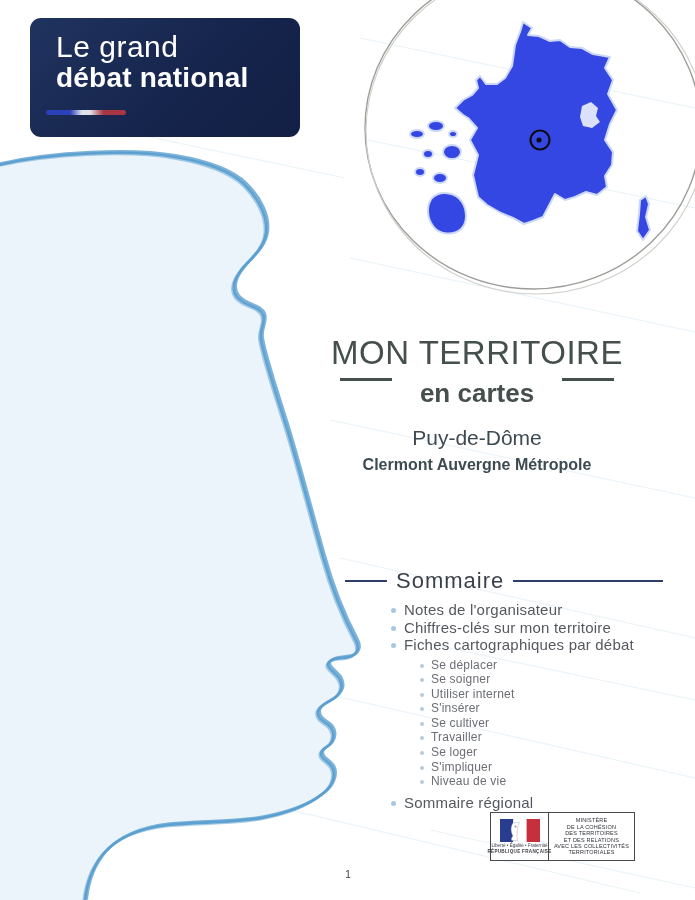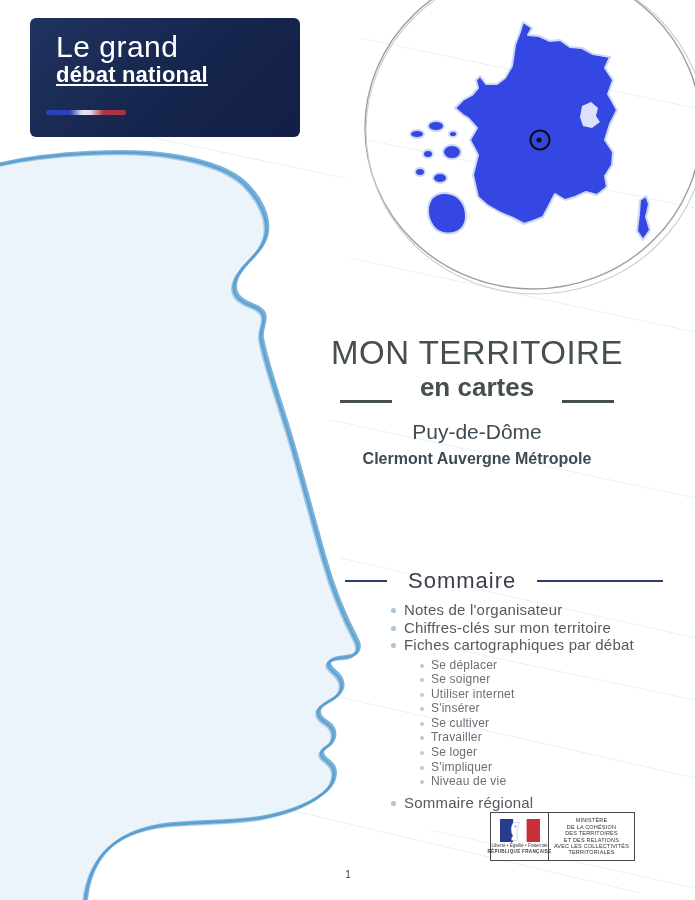--- a/index.html
+++ b/index.html
@@ -8,47 +8,47 @@
     background:#ffffff;
     font-family:"Liberation Sans", sans-serif;
   }
   svg{display:block;}
   .abs{position:absolute;}
 
   
   #gdn-box{
     left:30px; top:18px; width:270px; height:119px;
     background:linear-gradient(135deg,#20335f 0%,#16254d 55%,#131f44 100%);
-    border-radius:6px; color:#ffffff; z-index:5;
+    border-radius:11px; color:#ffffff; z-index:5;
   }
   #gdn-line1{position:absolute; left:26px; top:12px; font-size:30px; font-weight:300; letter-spacing:.5px;}
-  #gdn-line2{position:absolute; left:26px; top:44px; font-size:22px; font-weight:800; letter-spacing:.2px;text-decoration:underline;}
+  #gdn-line2{position:absolute; left:26px; top:44px; font-size:28px; font-weight:800; letter-spacing:.2px;}
   #gdn-flag{
     position:absolute; left:16px; top:92px; width:80px; height:5px; border-radius:3px;
     background:linear-gradient(90deg,#2a41b8 0%,#2a41b8 30%,#dfe2ec 45%,#dfe2ec 55%,#a93542 72%,#a93542 100%);
   }
 
   
   #bg-lines, #face-svg, #map-svg{left:0; top:0;}
   #bg-lines{z-index:0;}
   #face-svg{z-index:1;}
   #map-svg{z-index:2;}
 
   
   #title-block{left:318px; top:334px; width:318px; text-align:center; z-index:4;}
   #main-title{font-size:33px; font-weight:400; letter-spacing:.5px; color:#454f4d; white-space:nowrap;}
-  #subtitle-row{display:flex; align-items:flex-end; justify-content:center; gap:28px; }
+  #subtitle-row{display:flex; align-items:flex-start; justify-content:center; gap:28px; margin-top:6px;}
   .sub-dash{width:52px; height:3px; background:#454f4d;}
   #subtitle{font-size:26px; font-weight:800; color:#454f4d; white-space:nowrap;}
   #territory{margin-top:17px; font-size:21px; font-weight:400; color:#3e4a52; white-space:nowrap;}
   #territory-sub{margin-top:6px; font-size:16px; font-weight:700; color:#3e4a52; white-space:nowrap;}
 
   
   #sommaire{left:345px; top:568px; width:318px; z-index:4;}
-  #sommaire-head{display:flex; align-items:center; gap:21px;}
+  #sommaire-head{display:flex; align-items:center; gap:9px;}
   .som-dash{width:42px; height:2px; background:#2e3c68;}
   .som-line{flex:1; height:2px; background:#2e3c68;}
   #sommaire-title{font-size:22px; font-weight:300; color:#3b3f4b; letter-spacing:1px;}
   ul.som{list-style:none; margin:7px 0 0 0; padding:0 0 0 59px;}
   ul.som > li{position:relative; font-size:15px; line-height:17.5px; color:#55585f; letter-spacing:.2px;}
   ul.som > li::before{
     content:""; position:absolute; left:-13px; top:7px; width:5px; height:5px;
     border-radius:50%; background:#a9c6e0;
   }
   ul.som-sub{list-style:none; margin:4px 0 5px 0; padding:0 0 0 27px;}

